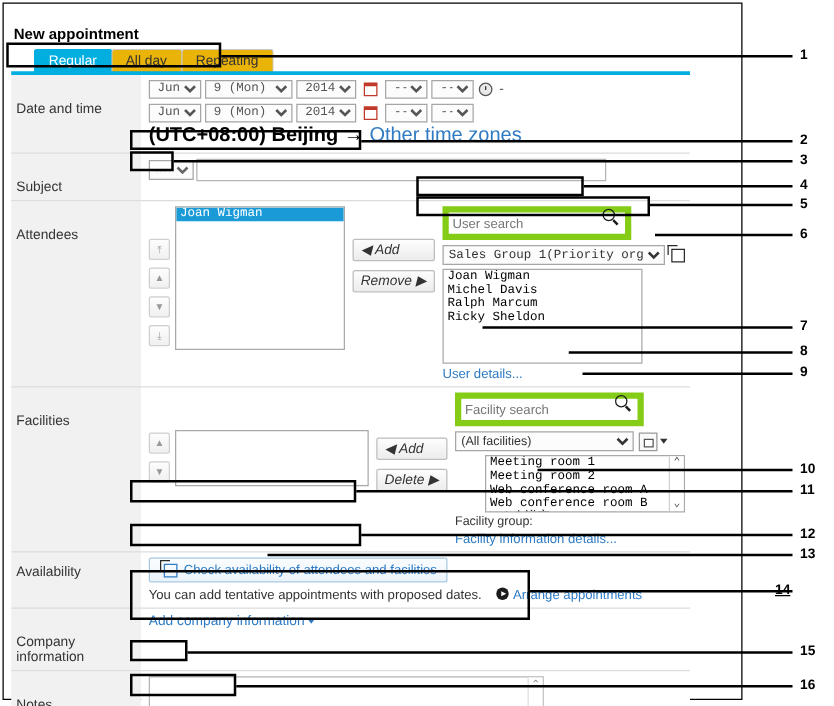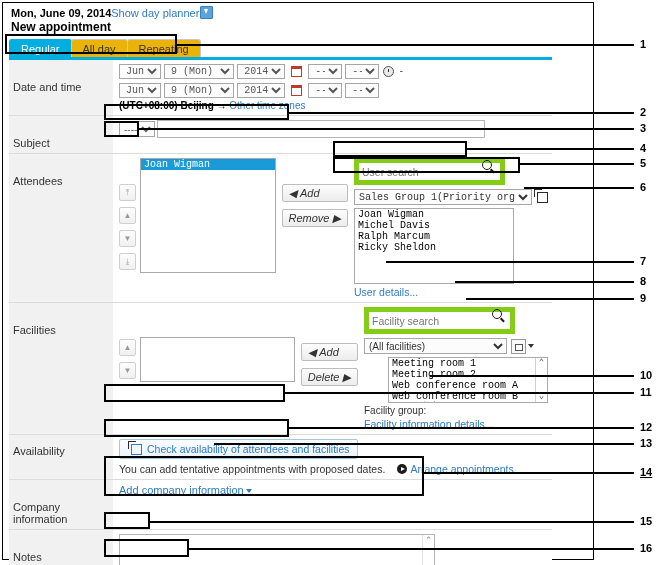--- a/index.html
+++ b/index.html
@@ -50,21 +50,21 @@
     border-right: 2.5px solid transparent;
     border-top: 5px solid #fff;
   }
   .page-title {
     position: absolute; left: 8px; top: 17px;
     font-weight: bold; font-size: 12px;
   }
 
   
   .tabs {
-    position: absolute; left: 6px; top: 36px;
+    position: absolute; left: 24px; top: 36px;
     display: flex; align-items: flex-end;
   }
   .tab {
     font-size: 11px;
     padding: 3px 11px 3px 11px;
     border: 1px solid #c9c9c9;
     border-bottom: none;
     background: #eab308;
     color: #333;
     margin-right: -1px;
@@ -143,21 +143,21 @@
     position: relative;
     margin-left: 1px;
     background: #e9e9e9;
   }
   .clock-icon:before {
     content:""; position:absolute; left:3.5px; top:1.5px;
     width:1px; height:3.5px; background:#333;
   }
   .dash { display:inline-block; color:#555; padding: 0 2px; }
 
-  .tz-line { font-size: 10px; padding-top: 2px; }
+  .tz-line { font-size: 16px; padding-top: 2px; }
   .tz-bold { font-weight: bold; }
   .lnk { color: #2E7BC4; text-decoration: none; }
 
   
   .subj-sel {
     width: 36px; font-family: "Liberation Sans", sans-serif;
     font-size: 10px; height: 16px;
     border: 1px solid #a6a6a6; background:#fcfcfc;
     vertical-align: middle; color:#666;
   }
@@ -345,23 +345,20 @@
     color: #000;
     line-height: 11px;
   }
 </style>
 </head>
 <body>
 
 <div class="screen">
   <div class="frame">
 
-    <div class="hdr">
-      <span class="hdr-date">Mon, June 09, 2014</span><a class="hdr-link">Show day planner</a><span class="dl-icon"></span>
-    </div>
     <div class="page-title">New appointment</div>
 
     <div class="tabs">
       <div class="tab active">Regular</div>
       <div class="tab">All day</div>
       <div class="tab">Repeating</div>
     </div>
     <div class="tabs-underline"></div>
 
     <table class="form">
@@ -560,21 +557,21 @@
       <div class="ann-box" style="left: 104px; top: 384px; width: 181px; height: 18px;"></div>
       <div class="ann-line" style="left: 285px; top: 392px; width: 349px;"></div>
       <div class="ann-num" style="left: 640px; top: 387px;">11</div>
       <div class="ann-box" style="left: 104px; top: 419px; width: 185px; height: 18px;"></div>
       <div class="ann-line" style="left: 289px; top: 427px; width: 345px;"></div>
       <div class="ann-num" style="left: 640px; top: 422px;">12</div>
       <div class="ann-line" style="left: 214px; top: 443px; width: 420px;"></div>
       <div class="ann-num" style="left: 640px; top: 438px;">13</div>
       <div class="ann-box" style="left: 104px; top: 456px; width: 320px; height: 40px;"></div>
       <div class="ann-line" style="left: 424px; top: 472px; width: 210px;"></div>
-      <div class="ann-num" style="left: 640px; top: 467px; text-decoration: underline;">14</div>
+      <div class="ann-num" style="left: 620px; top: 467px; text-decoration: underline;">14</div>
       <div class="ann-box" style="left: 104px; top: 512px; width: 46px; height: 17px;"></div>
       <div class="ann-line" style="left: 150px; top: 521px; width: 484px;"></div>
       <div class="ann-num" style="left: 640px; top: 516px;">15</div>
       <div class="ann-box" style="left: 104px; top: 539px; width: 85px; height: 18px;"></div>
       <div class="ann-line" style="left: 189px; top: 548px; width: 445px;"></div>
       <div class="ann-num" style="left: 640px; top: 543px;">16</div>
     </div>
 </div>
 
 </body></html>

